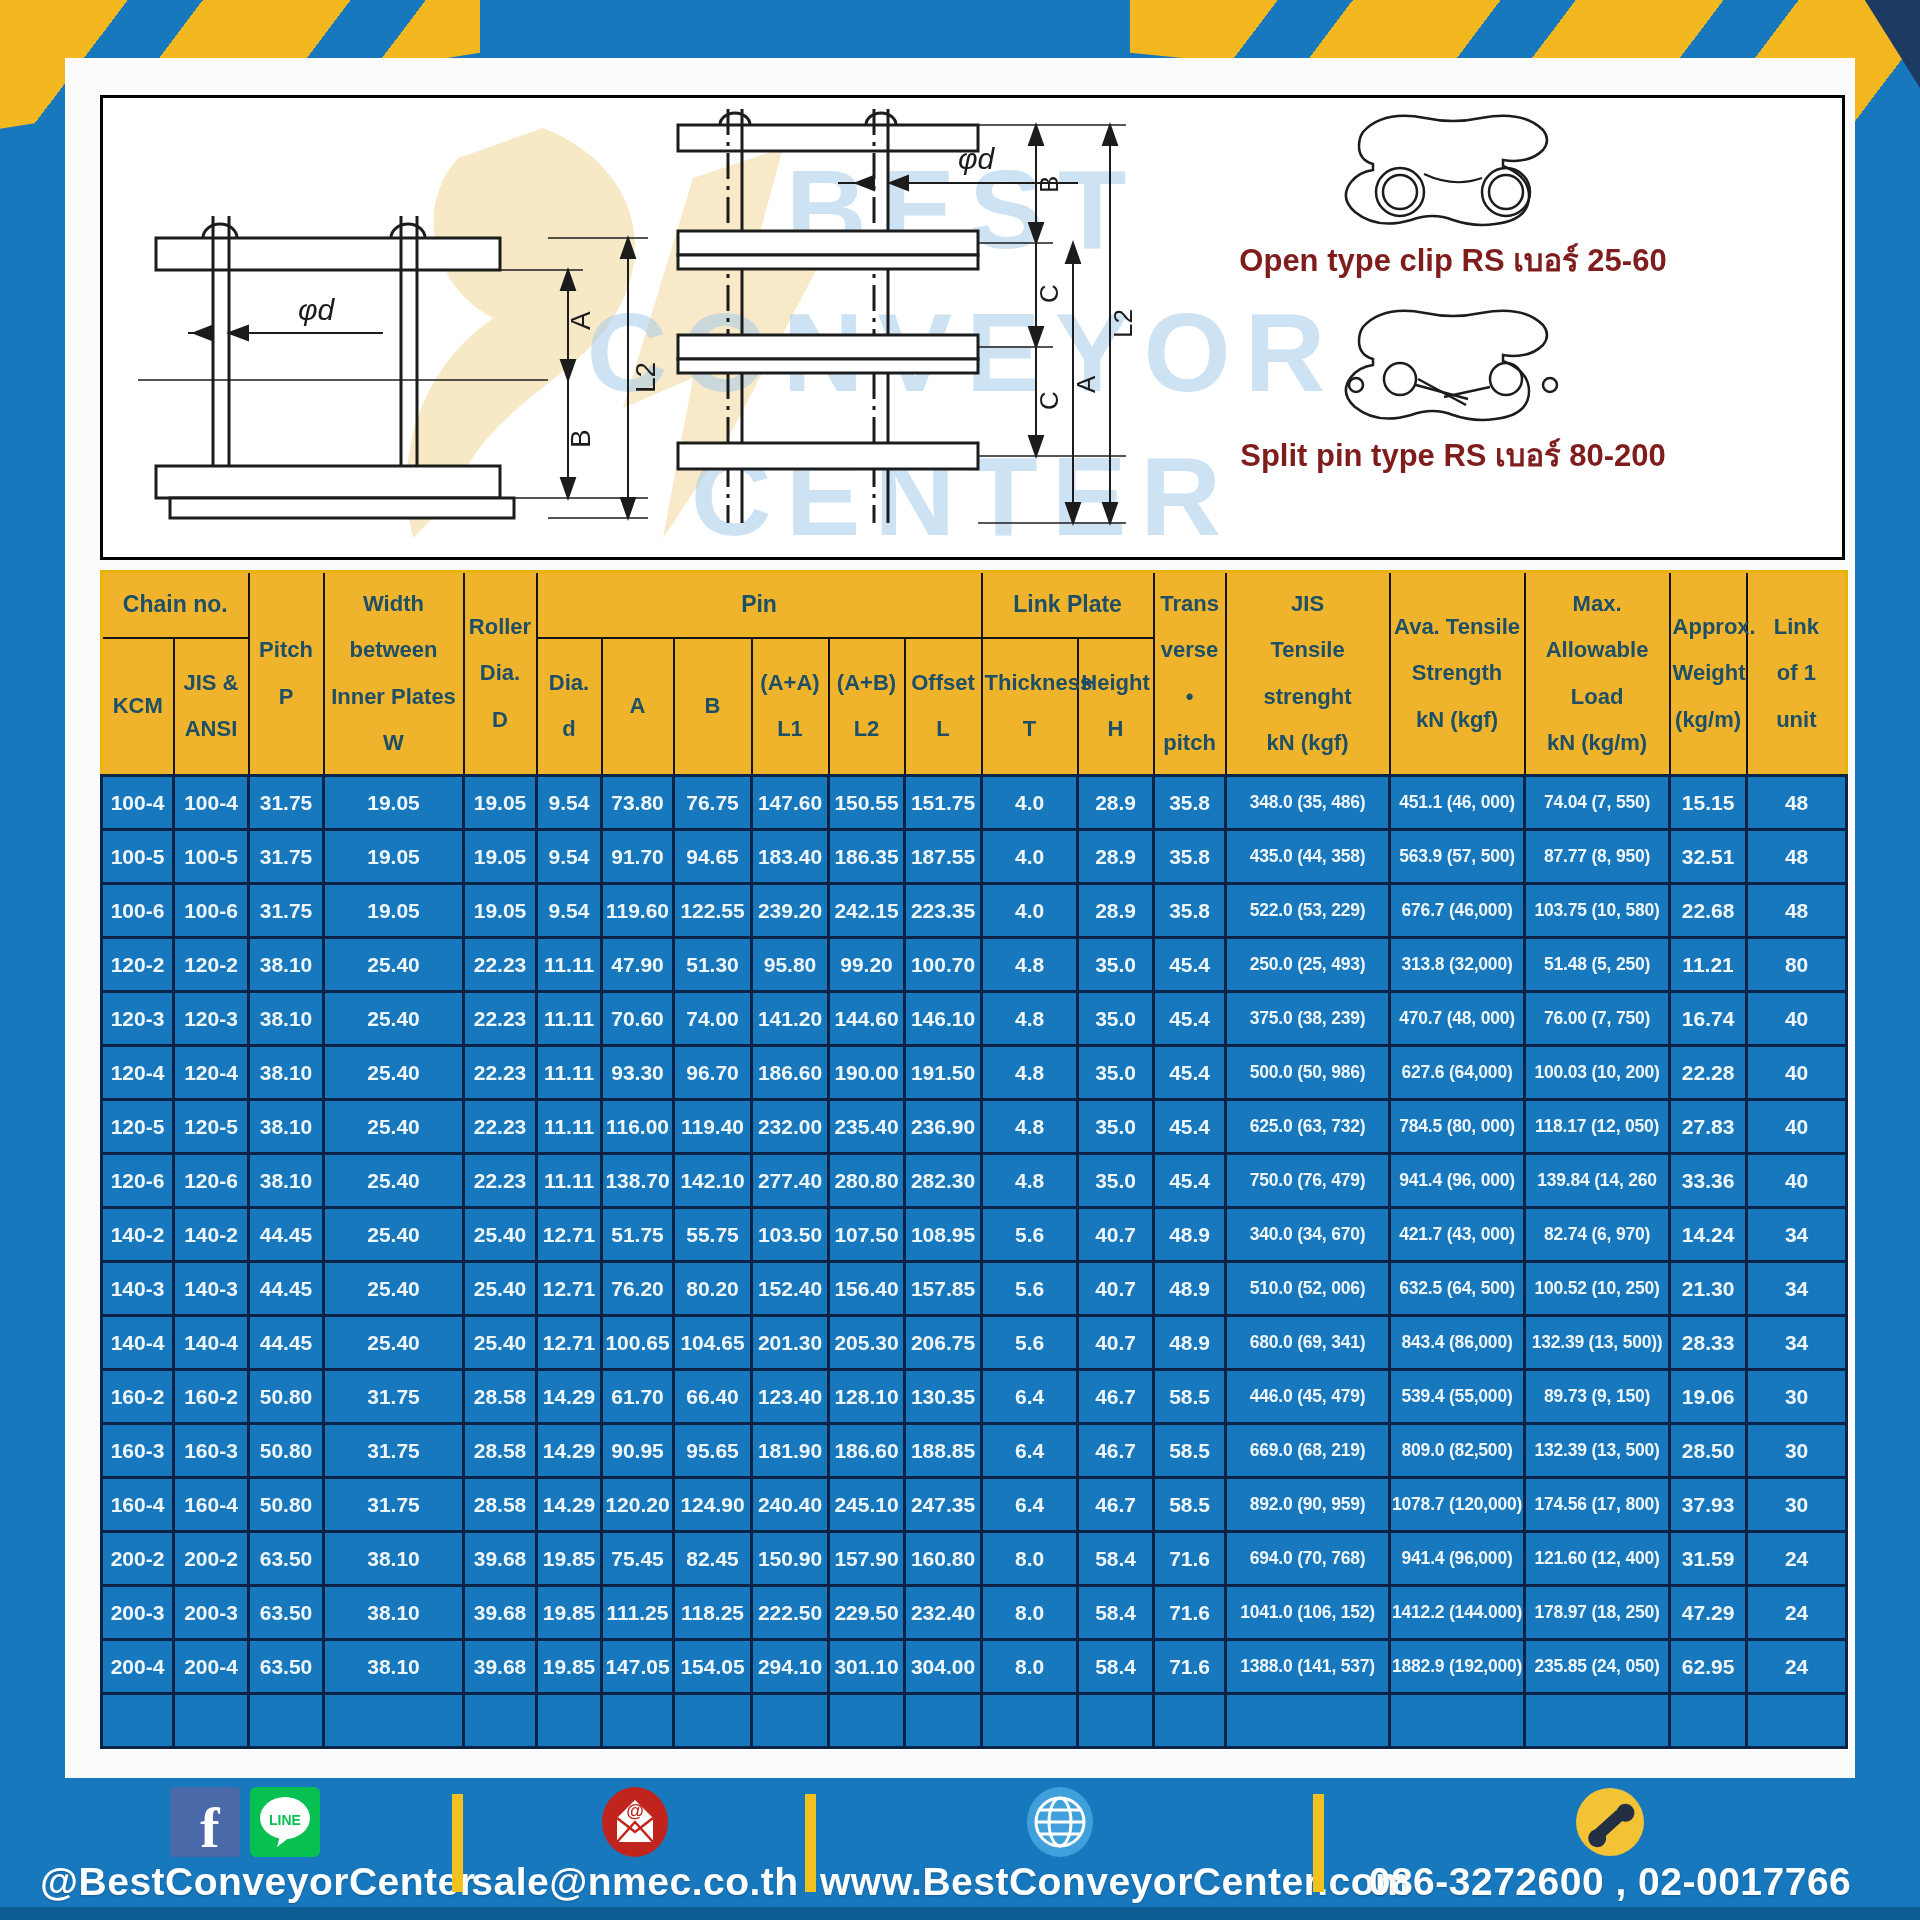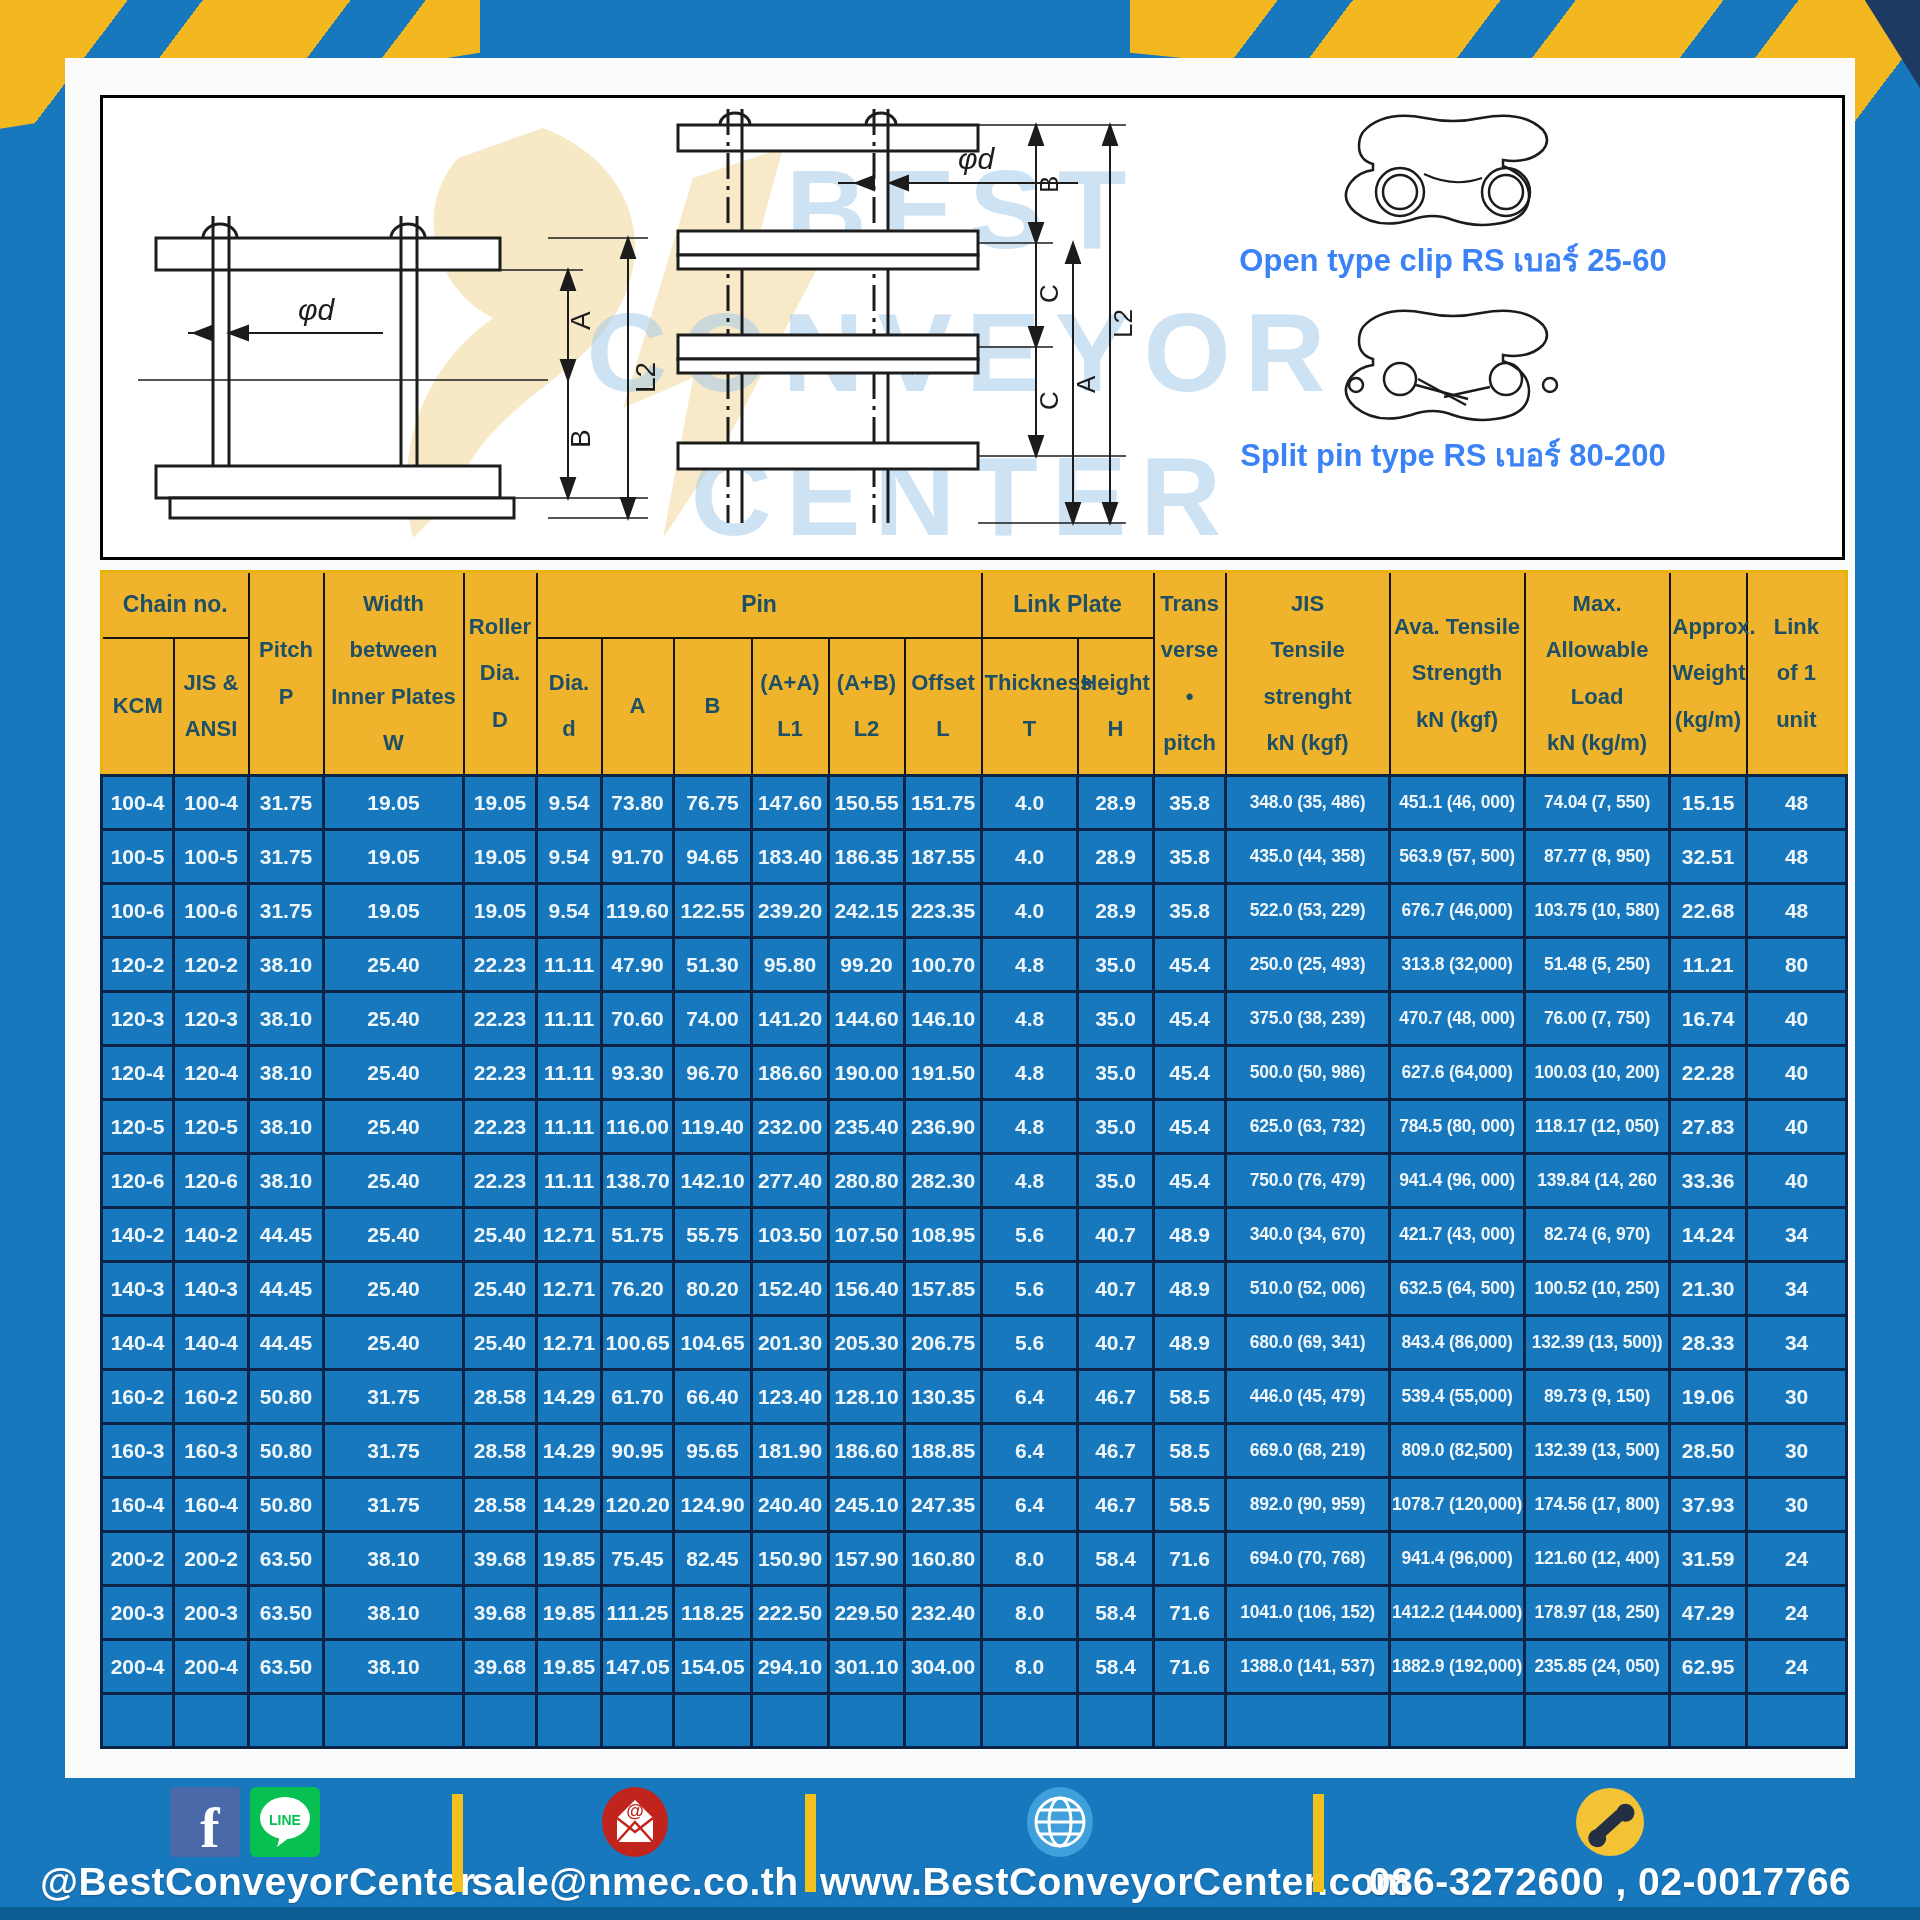--- a/index.html
+++ b/index.html
@@ -18,21 +18,21 @@
 
   
   .drawing-box { position:absolute; left:35px; top:37px; width:1745px; height:465px; background:#ffffff; border:3px solid #000000; overflow:hidden; }
   .watermark { position:absolute; left:480px; top:40px; width:760px; text-align:center; z-index:1;
                font-weight:bold; font-size:112px; line-height:1.28; letter-spacing:14px;
                color:rgba(164,203,233,0.55); white-space:pre-line; }
   .wm-blob { position:absolute; z-index:0; }
   .fig { position:absolute; z-index:2; }
   .fig text { font-family:"Liberation Sans", sans-serif; fill:#1c1c1c; }
   .clip-column { position:absolute; z-index:2; left:1040px; top:6px; width:620px; text-align:center; }
-  .clip-caption { font-size:31px; font-weight:bold; color:#3b82f6; margin-top:2px; }
+  .clip-caption { font-size:31px; font-weight:bold; color:#7f1d1d; margin-top:2px; }
 
   
   .spec-table { position:absolute; left:35px; top:512px; border-collapse:collapse; table-layout:fixed; width:1745px; }
   .spec-table th { background:#f0b32c; color:#1d4f66; border:2px solid #141414; font-weight:bold;
                    font-size:22px; white-space:pre-line; line-height:2.1; vertical-align:middle; text-align:center; padding:0 2px;}
   .spec-table thead tr.gr1 th.group { font-size:23px; line-height:1.2; }
   .spec-table thead tr.gr1 { height:66px; }
   .spec-table thead tr.gr2 { height:138px; }
   .spec-table td { background:#1878be; color:#eef6fc; border:3px solid #0b2344; text-align:center;
                    font-size:21px; font-weight:bold; height:54px; overflow:hidden; }

